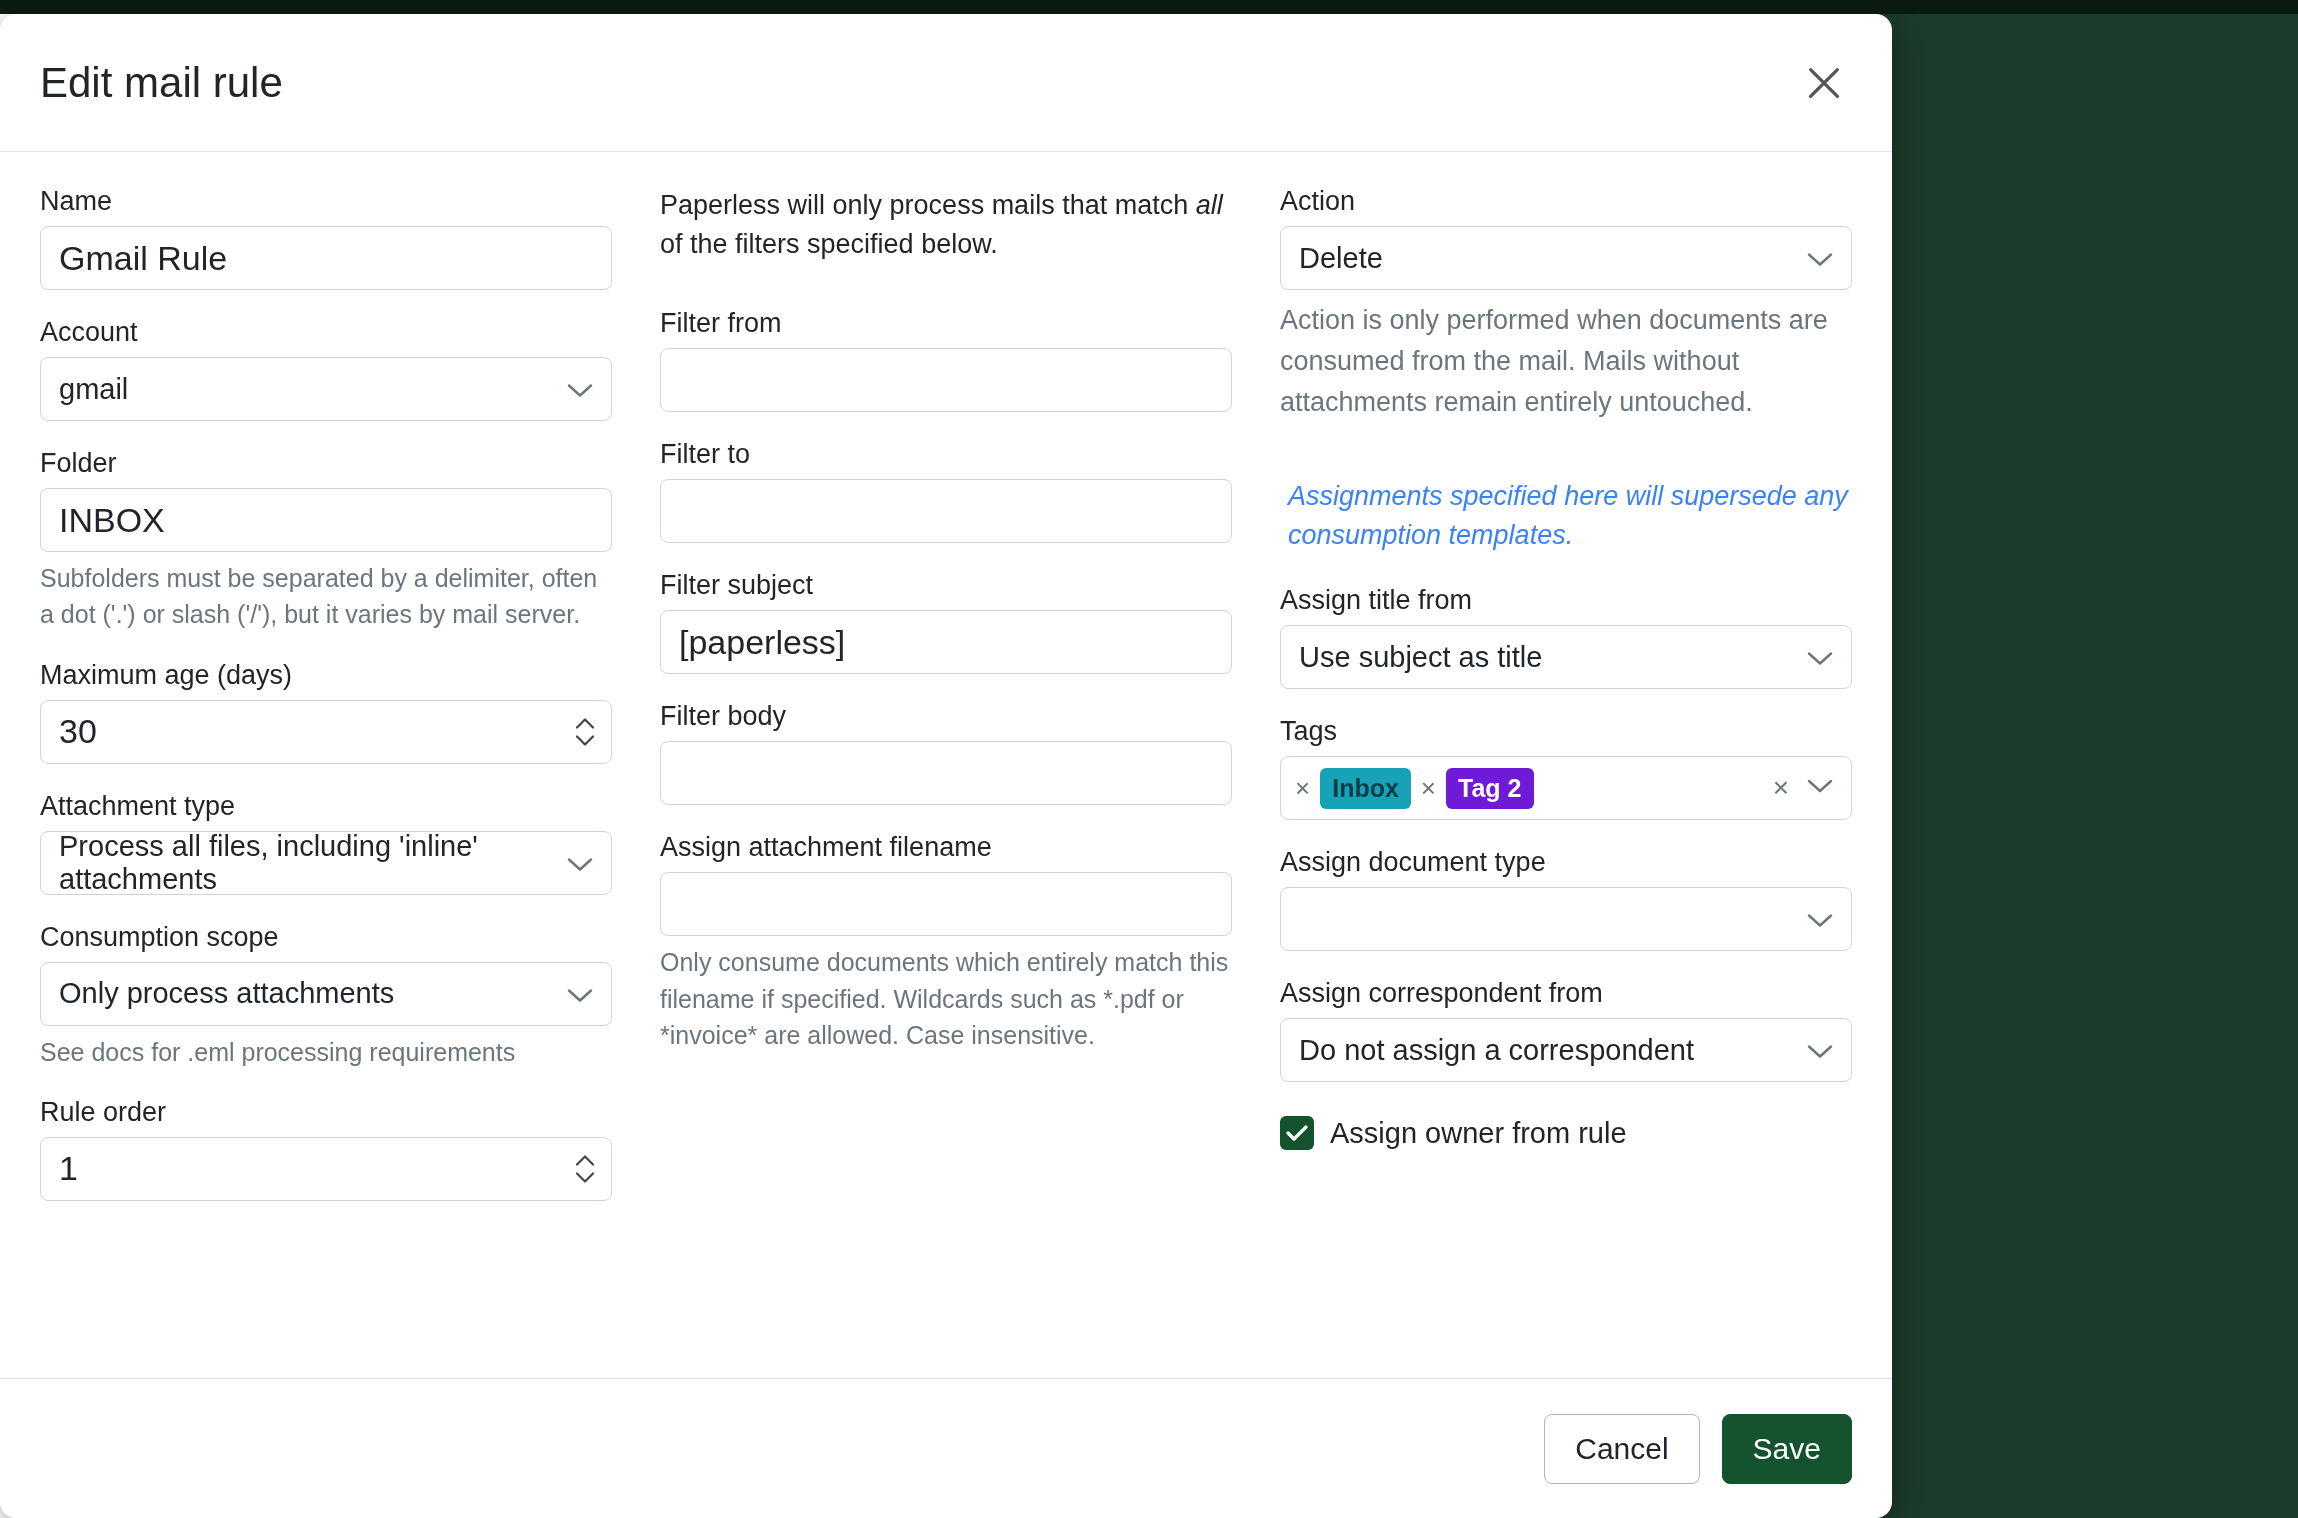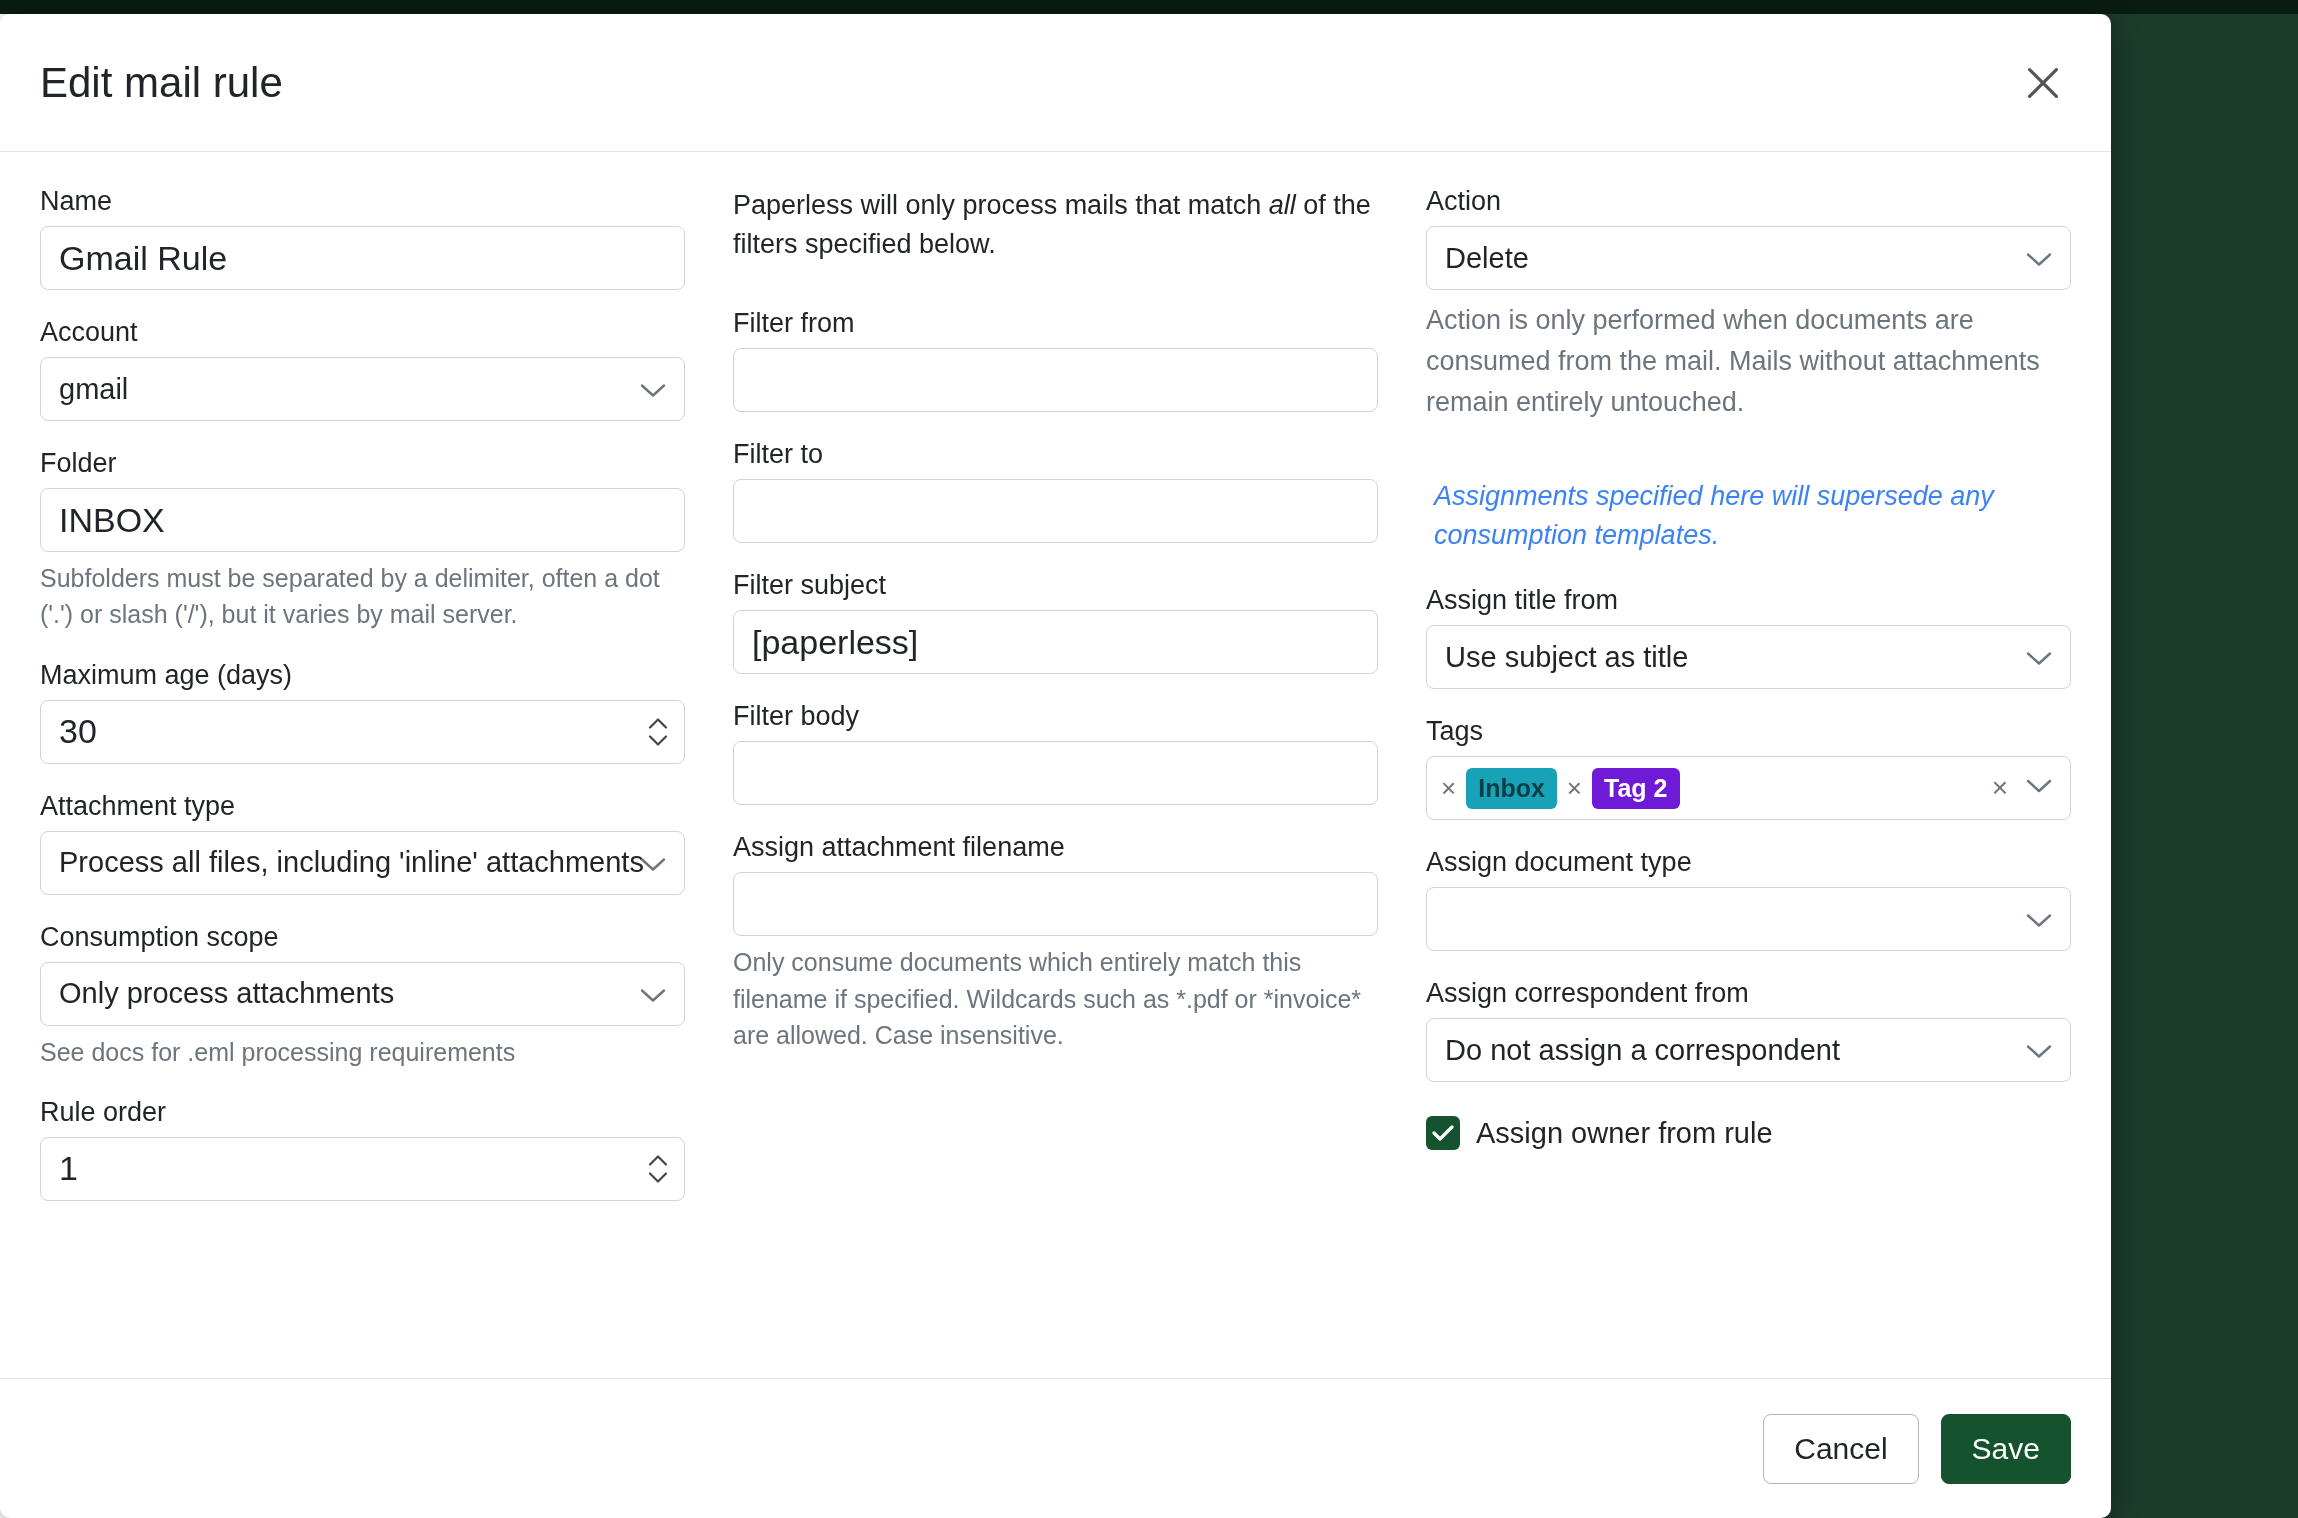--- a/index.html
+++ b/index.html
@@ -37,24 +37,24 @@
     font-size: 20px;
     color: #3b3b3b;
     text-align: right;
     padding-right: 2px;
     overflow: hidden;
     white-space: nowrap;
   }
   .modal {
     position: absolute;
     left: 0px; top: 14px;
-    width: 2111px;
+    width: 1892px;
     height: 1504px;
     background: #ffffff;
-    border-radius: 10px;
+    border-radius: 16px;
     box-shadow: 0 6px 28px rgba(0,0,0,0.35);
     overflow: hidden;
   }
   .modal-header {
     height: 138px;
     border-bottom: 1px solid #e3e6e8;
     display: flex;
     align-items: center;
     justify-content: space-between;
     padding: 0 40px 0 40px;

